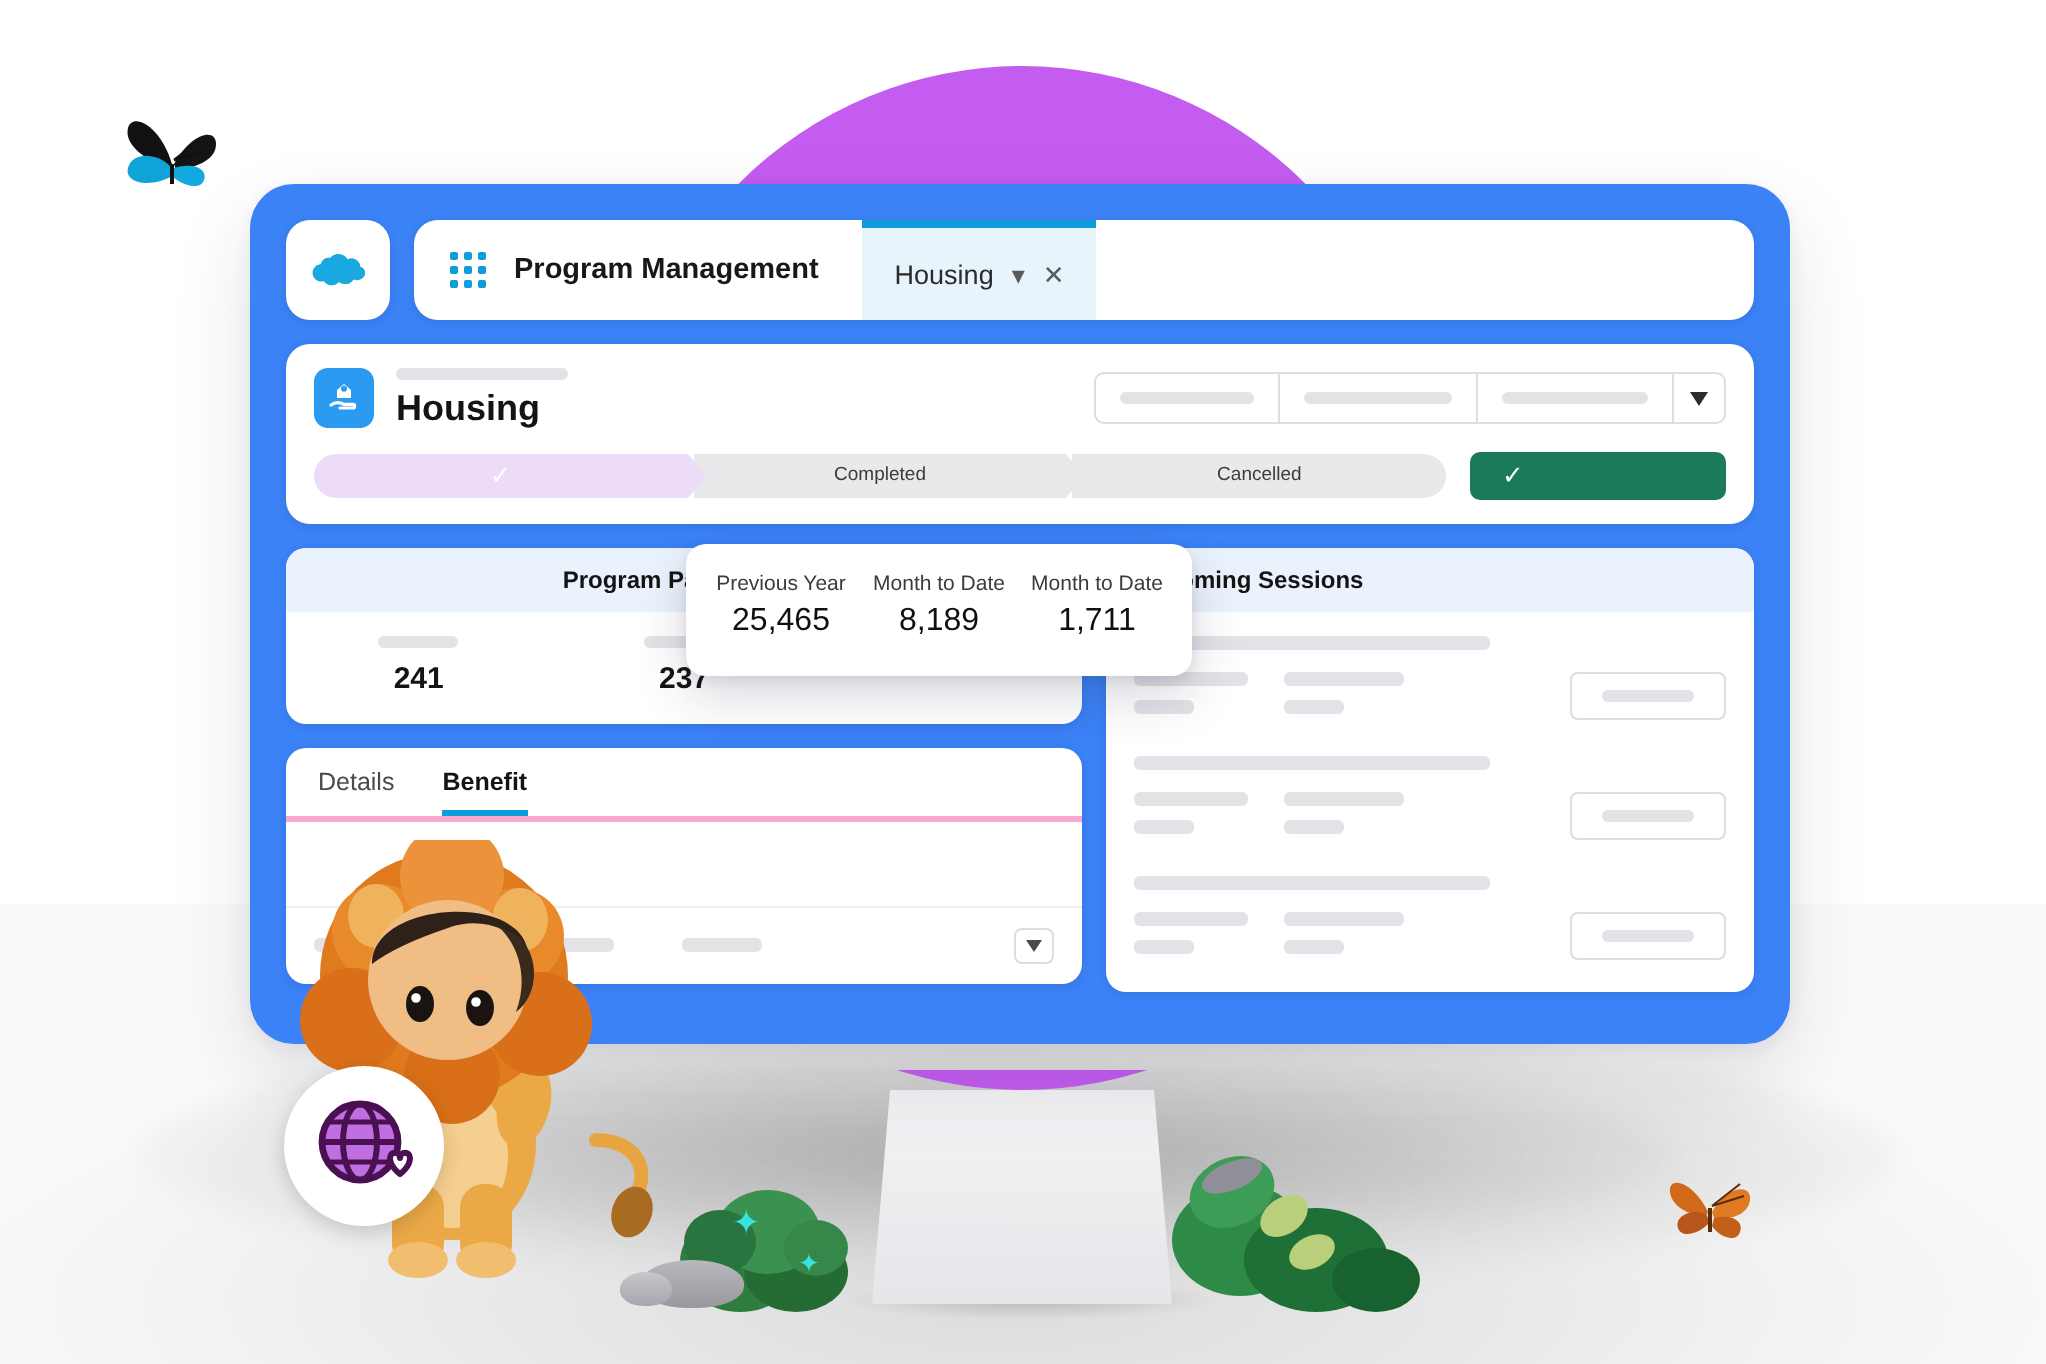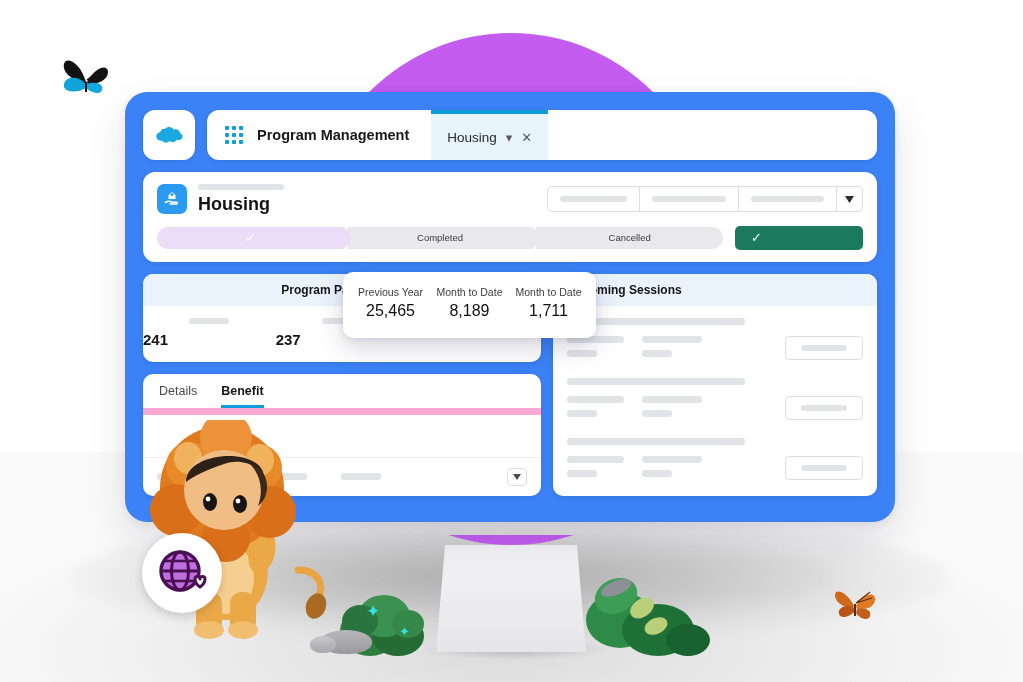--- a/index.html
+++ b/index.html
@@ -265,30 +265,30 @@
     background: #eaf2fc;
     padding: 9px 14px;
     font-size: 12px;
     font-weight: 700;
     color: #141414;
   }
   .panel-head.center { text-align: center; }
 
   
   .stat-row { display: flex; padding: 12px 0 14px; }
-  .stat { flex: 1; }
+  .stat { flex: 1; text-align: center; }
   .stat .skel { width: 40px; height: 6px; margin: 0 auto 7px; }
   .stat-val { font-size: 15px; font-weight: 700; color: #141414; }
 
   
   .tabs-panel { margin-top: 12px; }
   .tabs-row {
     display: flex; gap: 24px;
     padding: 10px 16px 0;
-    border-bottom: 7px solid #f9a8d4;
+    border-bottom: 3px solid #f9a8d4;
     align-items: center;
   }
   .tab-item {
     font-size: 12.5px; color: #4a4a4a;
     padding-bottom: 7px;
     cursor: pointer;
     border-bottom: 3px solid transparent;
     white-space: nowrap;
   }
   .tab-item.active { color: #141414; font-weight: 700; border-bottom-color: #0d9dda; }

